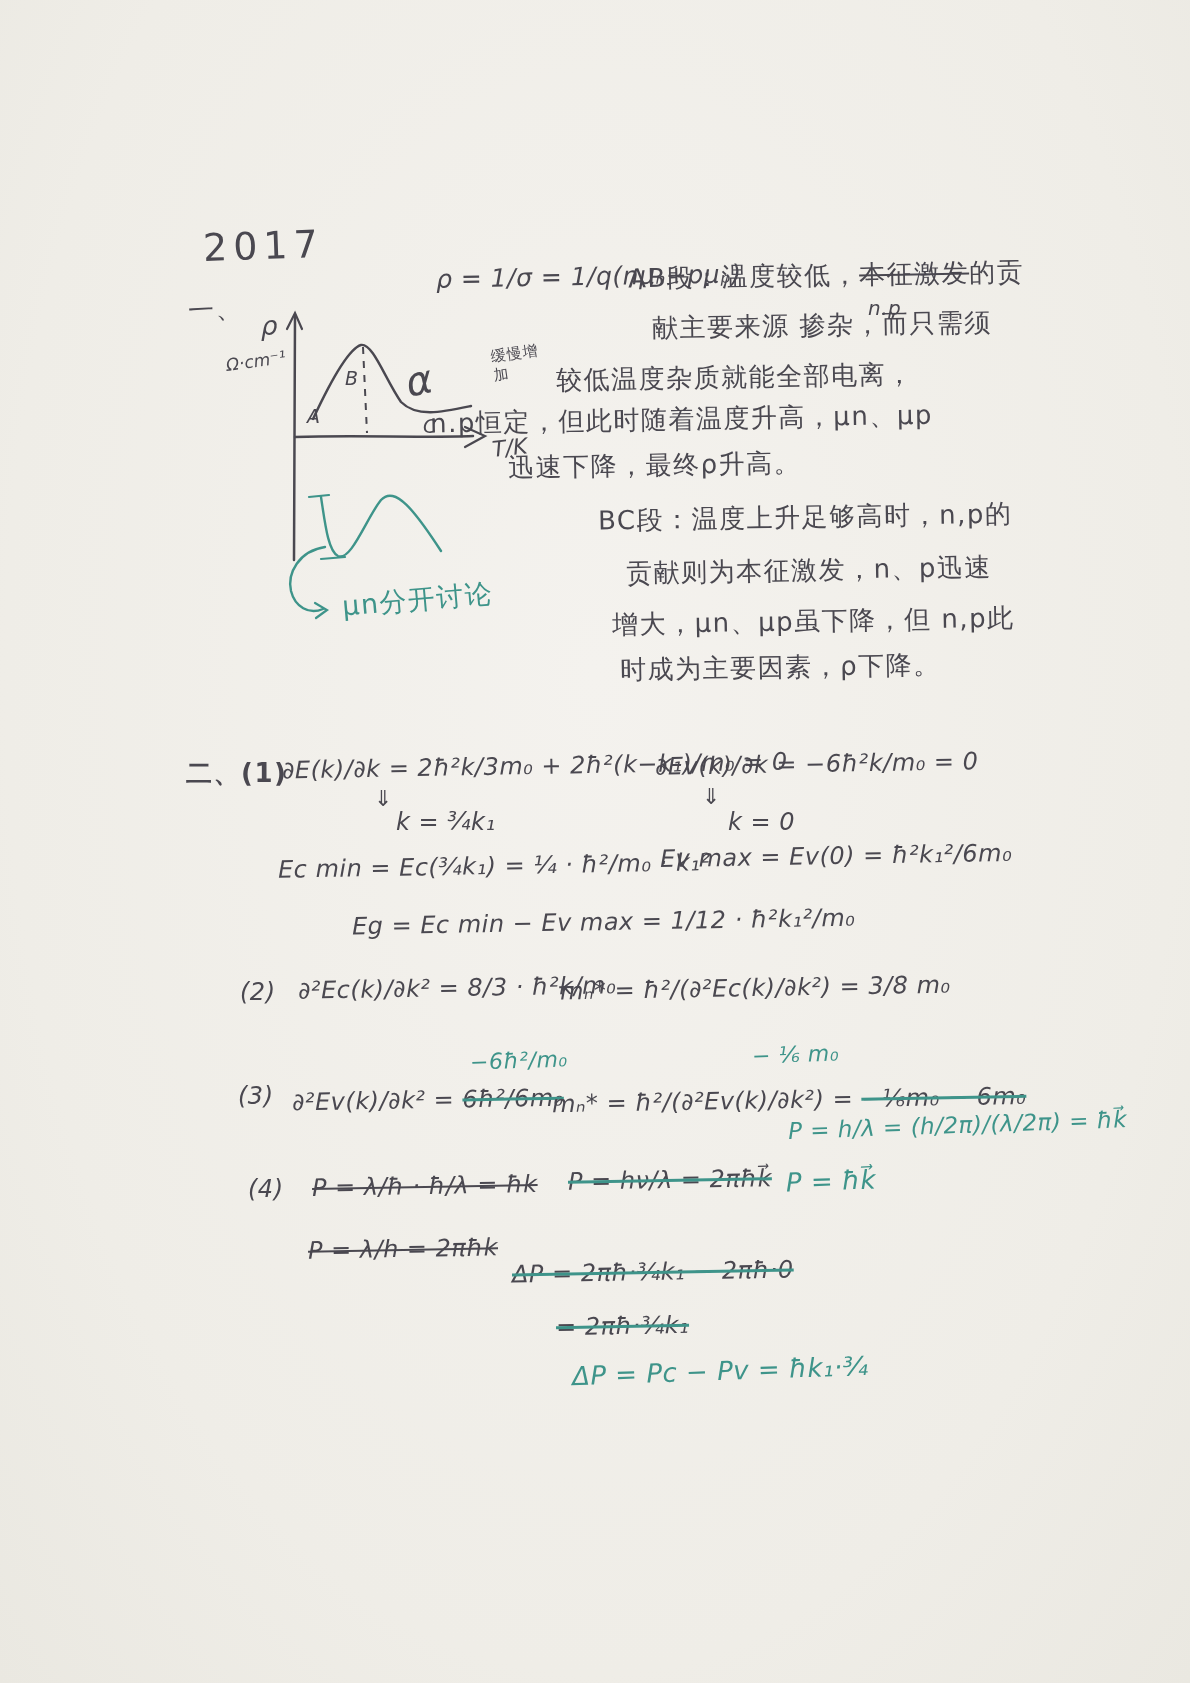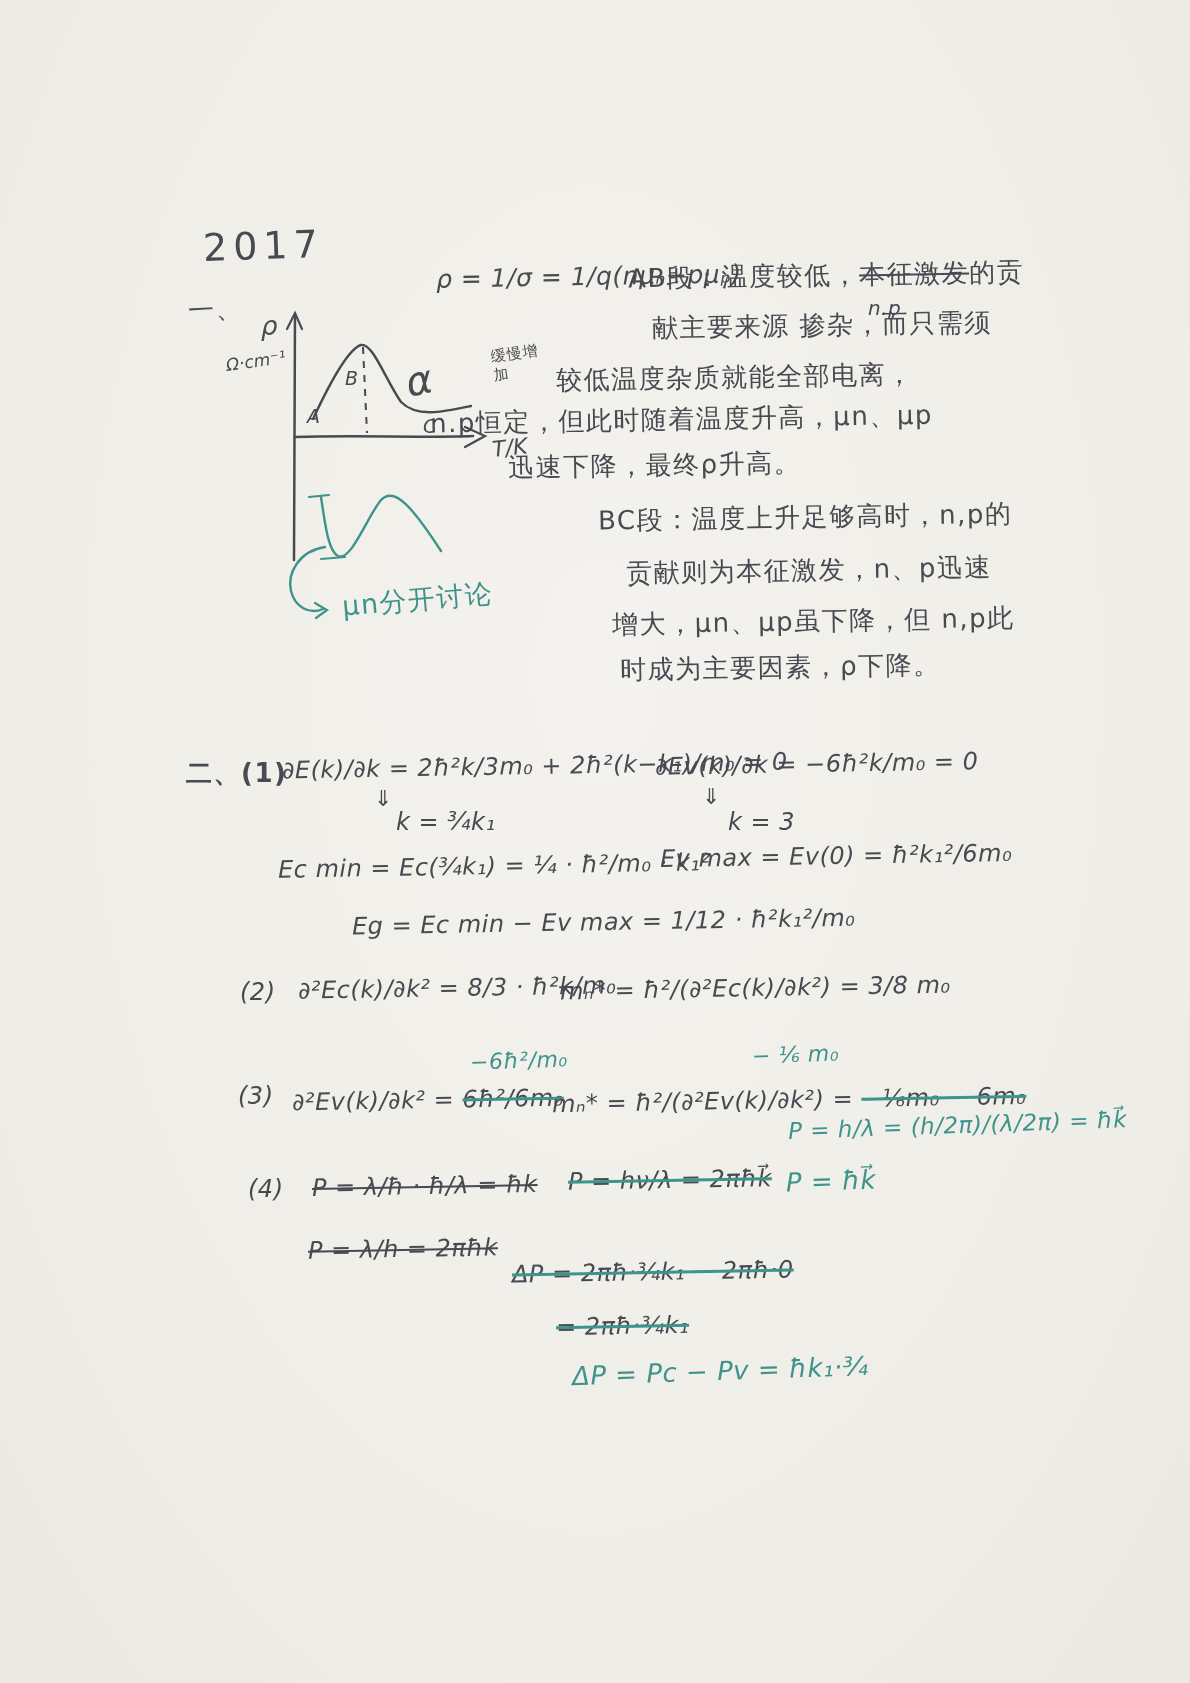--- a/index.html
+++ b/index.html
@@ -71,21 +71,21 @@
 <div class="hw cjk" style="left:626px;top:553px;transform:rotate(-1deg);">贡献则为本征激发，n、p迅速</div>
 <div class="hw cjk" style="left:612px;top:604px;transform:rotate(-1deg);">增大，μn、μp虽下降，但 n,p此</div>
 <div class="hw cjk" style="left:620px;top:650px;transform:rotate(-1deg);">时成为主要因素，ρ下降。</div>
 
 <div class="hw cjk" style="left:186px;top:756px;font-weight:bold;">二、(1)</div>
 <div class="hw eq" style="left:282px;top:752px;transform:rotate(-1deg);">∂E(k)/∂k = 2ħ²k/3m₀ + 2ħ²(k−k₁)/m₀ = 0</div>
 <div class="hw eq" style="left:374px;top:786px;font-size:22px;">⇓</div>
 <div class="hw eq" style="left:396px;top:808px;text-align:center;">k = ¾k₁</div>
 <div class="hw eq" style="left:655px;top:750px;transform:rotate(-1deg);">∂Ev(k)/∂k = −6ħ²k/m₀ = 0</div>
 <div class="hw eq" style="left:702px;top:784px;font-size:22px;">⇓</div>
-<div class="hw eq" style="left:728px;top:808px;">k = 3</div>
+<div class="hw eq" style="left:728px;top:808px;">k = 0</div>
 <div class="hw eq" style="left:278px;top:852px;transform:rotate(-1deg);">Ec min = Ec(¾k₁) = ¼ · ħ²/m₀ · k₁²</div>
 <div class="hw eq" style="left:660px;top:842px;transform:rotate(-1deg);">Ev max = Ev(0) = ħ²k₁²/6m₀</div>
 <div class="hw eq" style="left:352px;top:908px;transform:rotate(-1deg);">Eg = Ec min − Ev max = 1/12 · ħ²k₁²/m₀</div>
 
 <div class="hw eq" style="left:240px;top:978px;">(2)</div>
 <div class="hw eq" style="left:298px;top:974px;transform:rotate(-1deg);">
   <span>∂²Ec(k)/∂k² = 8/3 · ħ²</span><span class="strike">k</span><span>/m₀</span>
 </div>
 <div class="hw eq" style="left:560px;top:974px;transform:rotate(-1deg);">mₙ* = ħ²/(∂²Ec(k)/∂k²) = 3/8 m₀</div>
 

